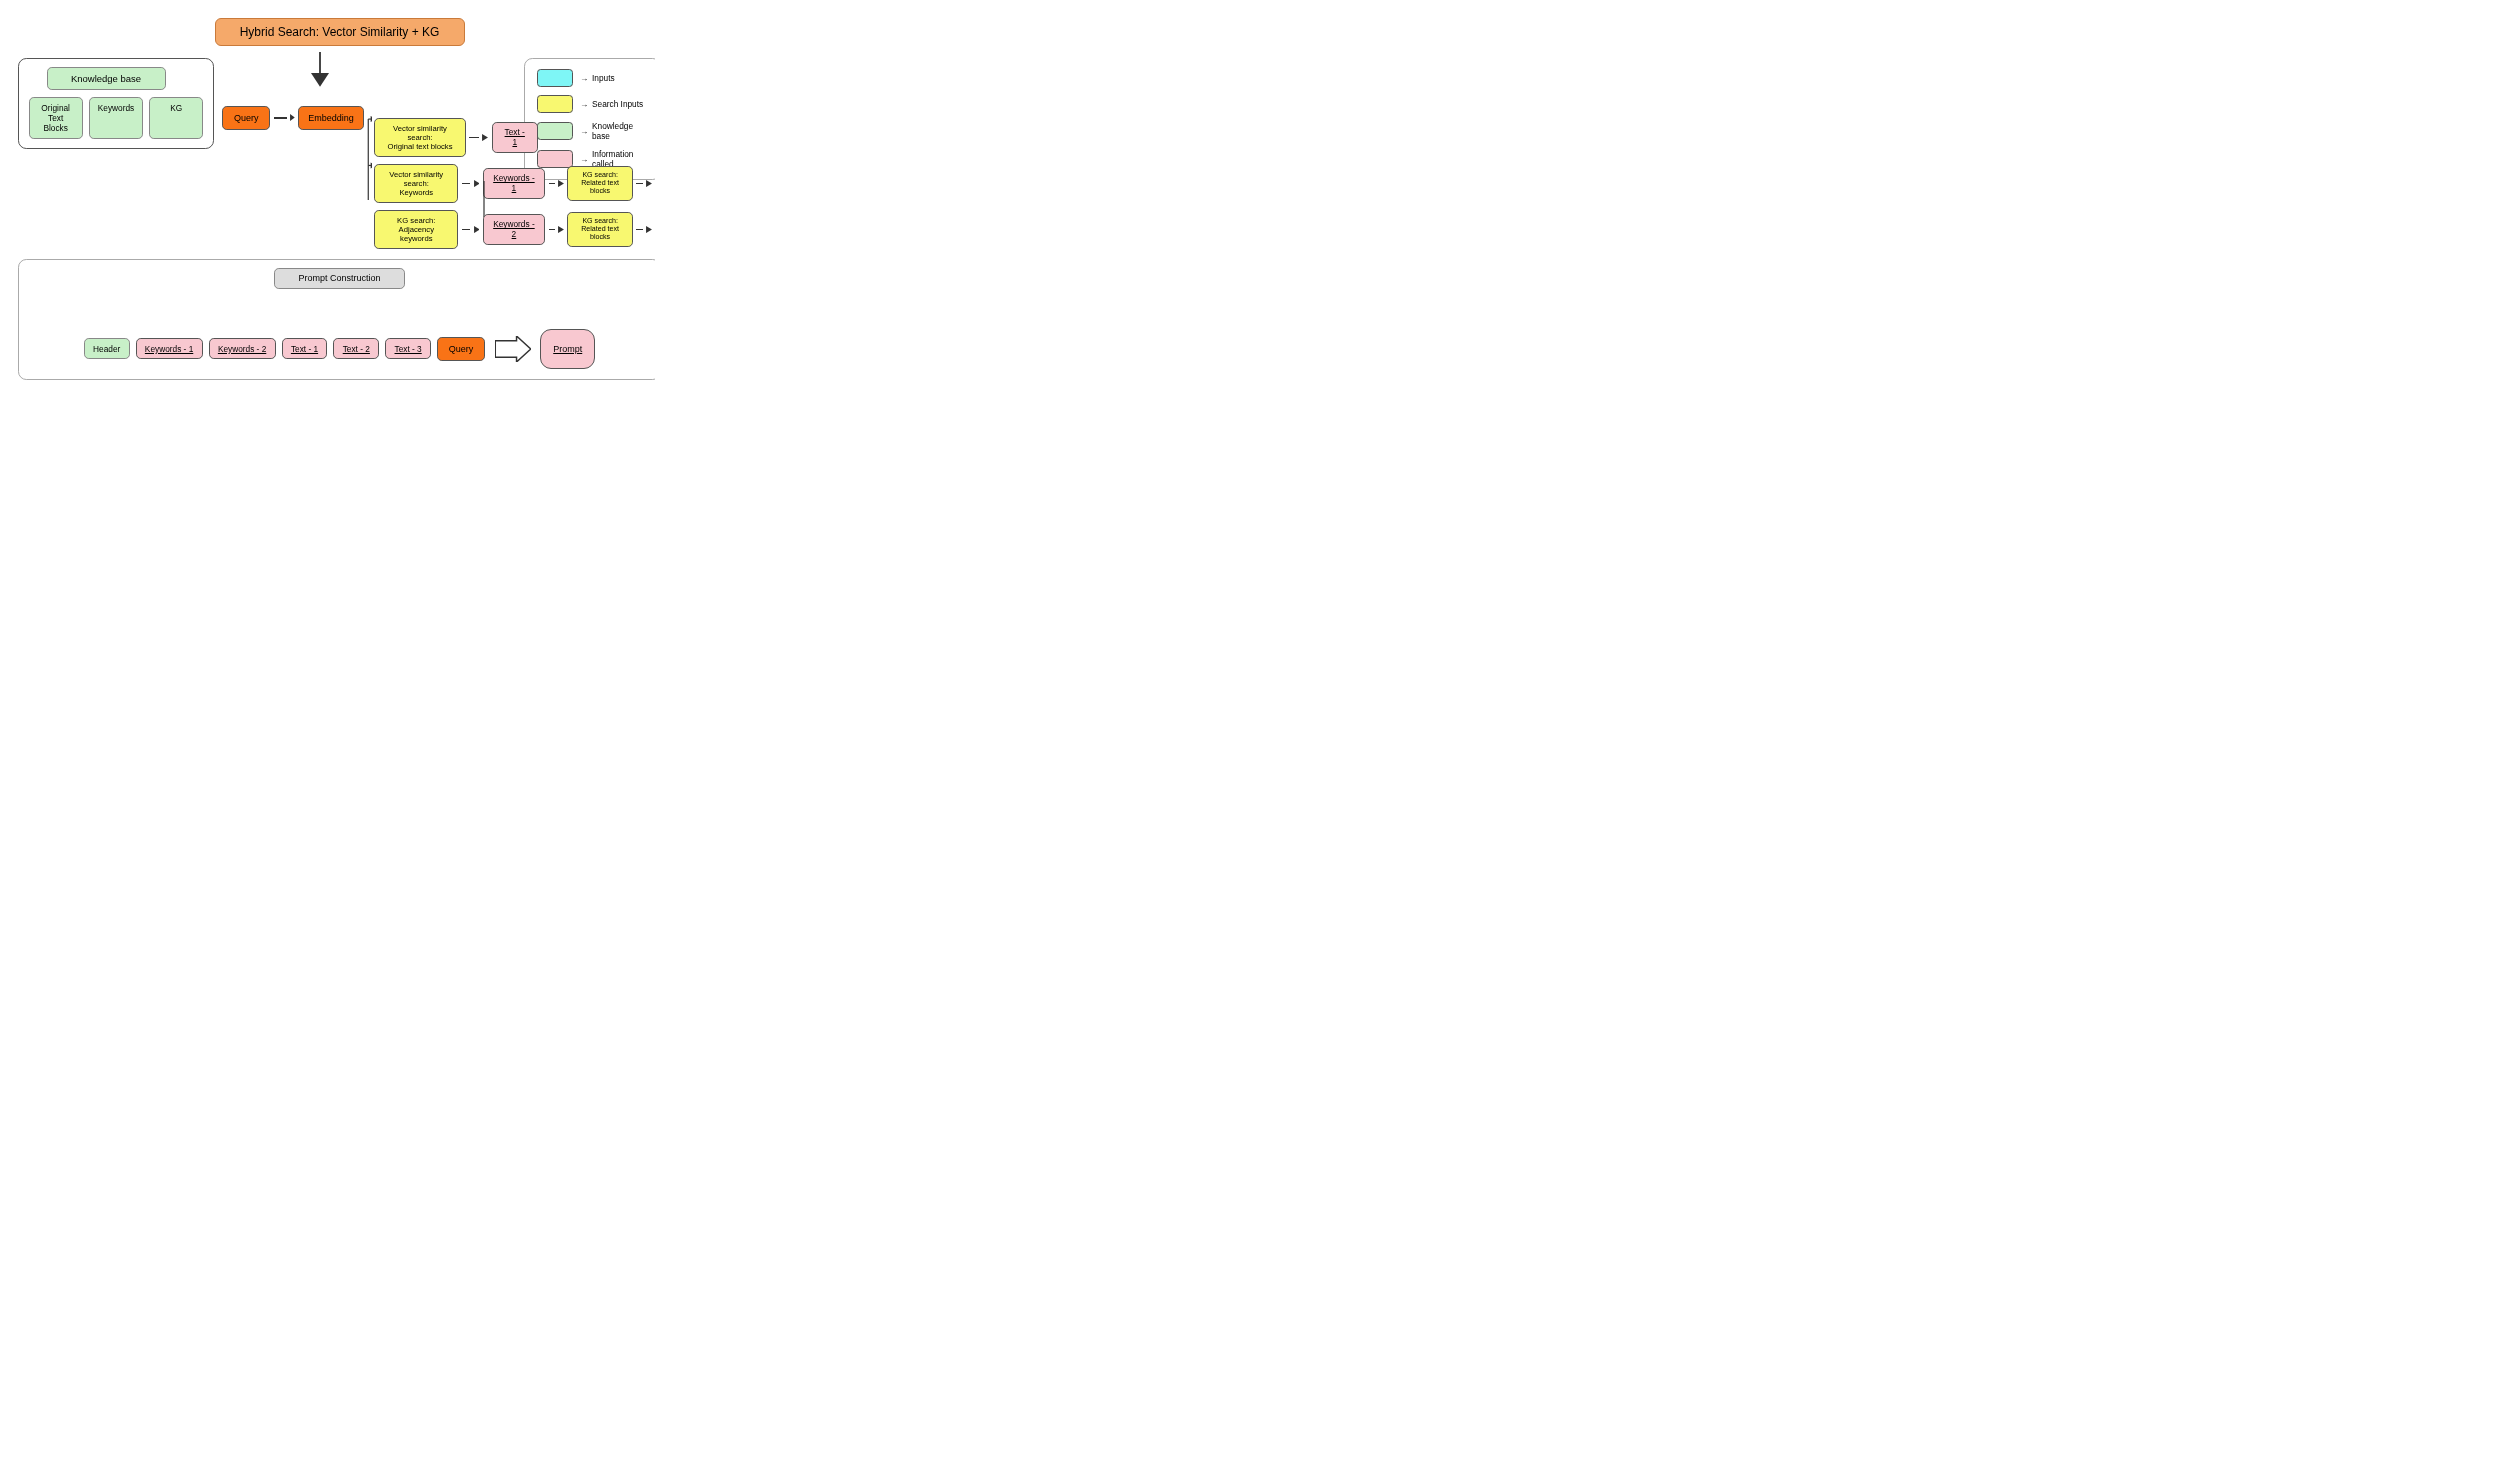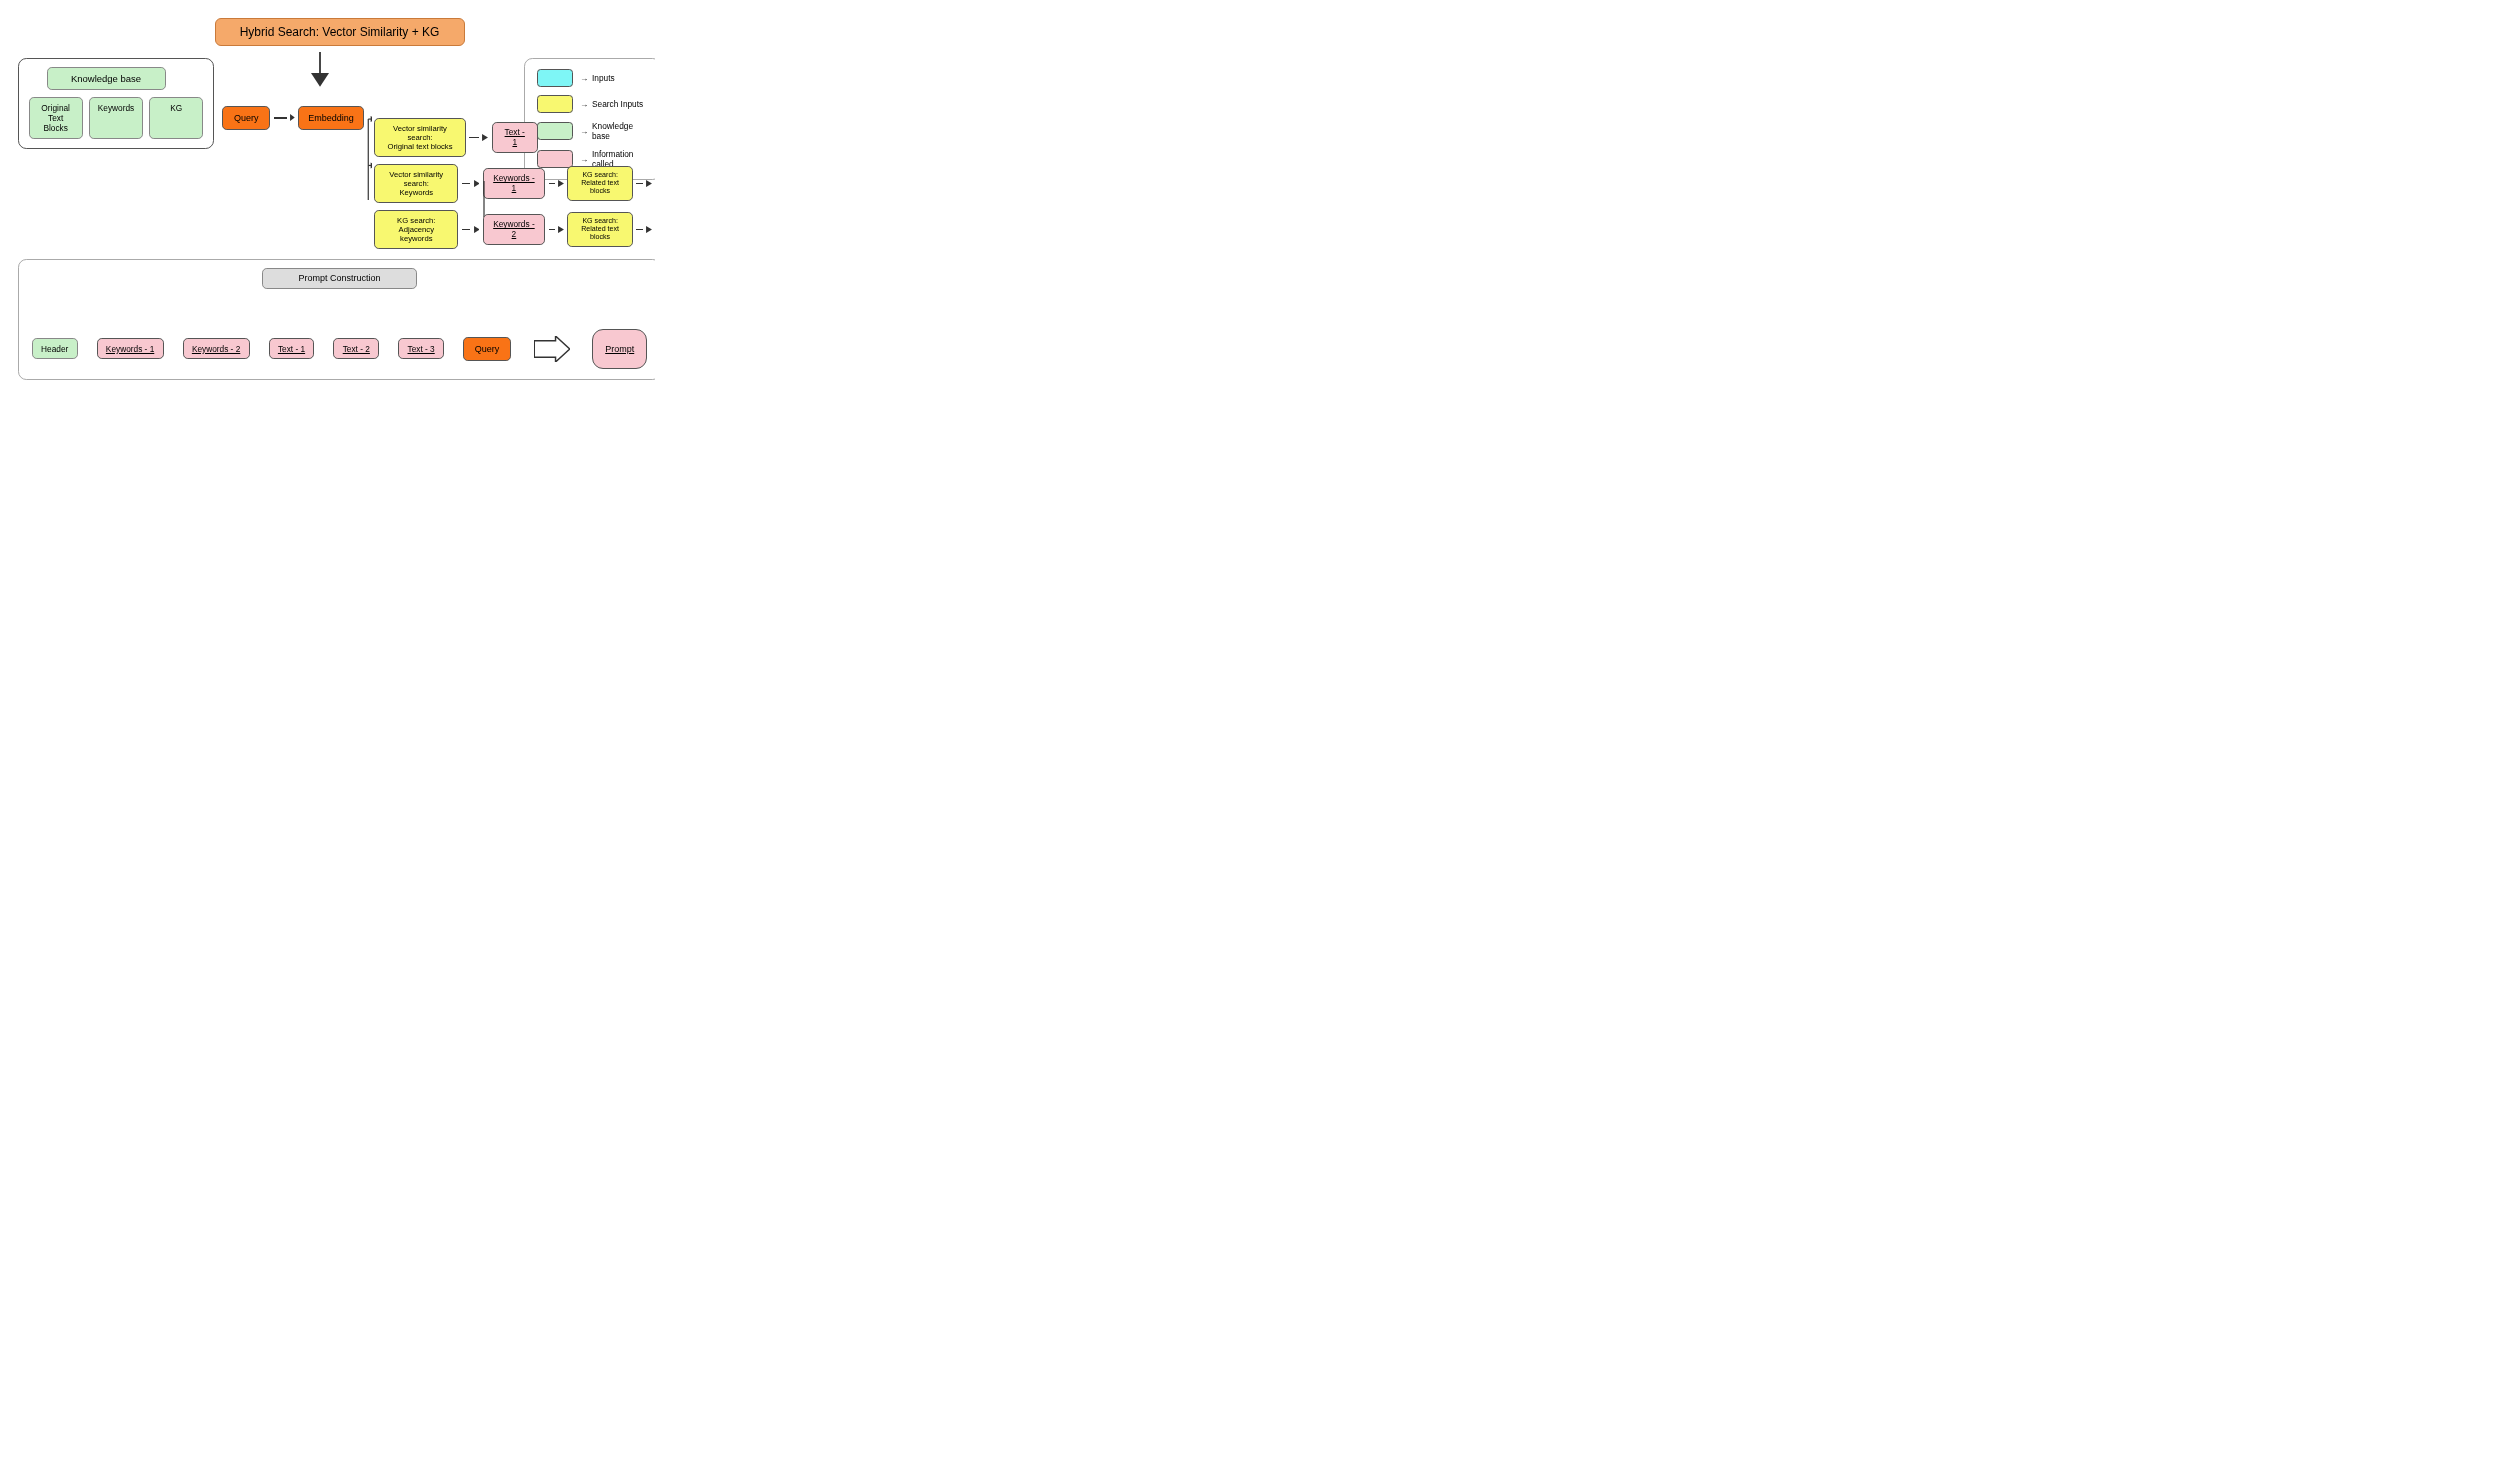--- a/index.html
+++ b/index.html
@@ -116,27 +116,27 @@
       padding: 8.3px 12px 10.7px 12px;
       margin-top: 7.1px;
     }
     .prompt-title {
       background: #ddd;
       border: 1.2px solid #888;
       border-radius: 4.8px;
       text-align: center;
       padding: 4.2px 12px;
       font-size: 9px;
-      width: 155px;
+      width: 131px;
       margin: 0 auto 8.3px auto;
     }
     .prompt-row {
       display: flex;
       align-items: center;
-      gap: 19px;
+      gap: 6px;
       flex-wrap: nowrap;
       justify-content: center;
       margin-top: 40px;
     }
     .box-green-light {
       background: #c8f0c8;
       border: 1.2px solid #888;
       border-radius: 4.8px;
       padding: 4.8px 8.3px;
       font-size: 8.3px;

